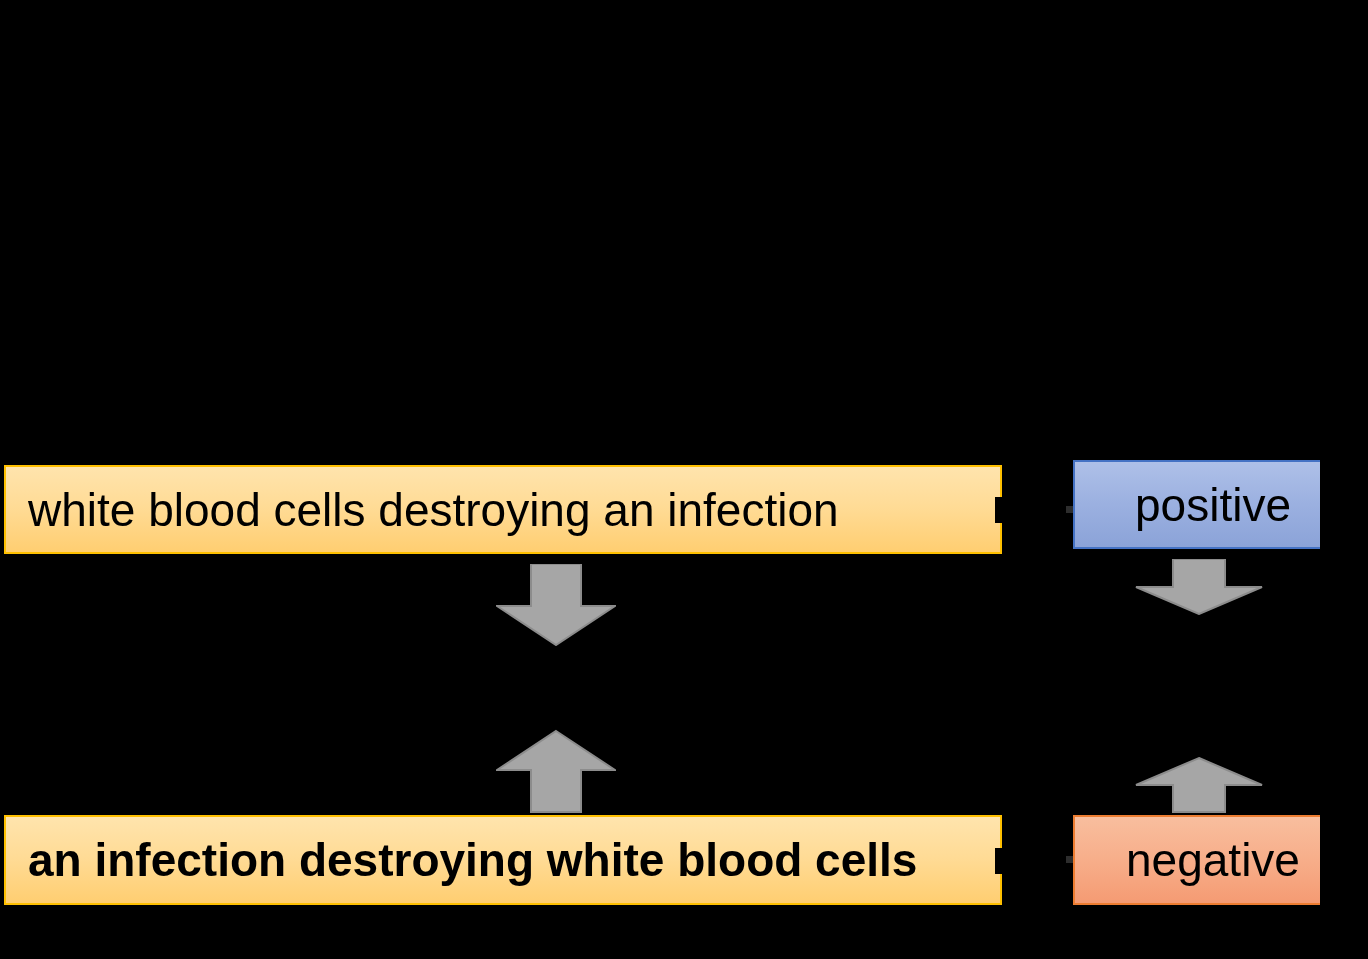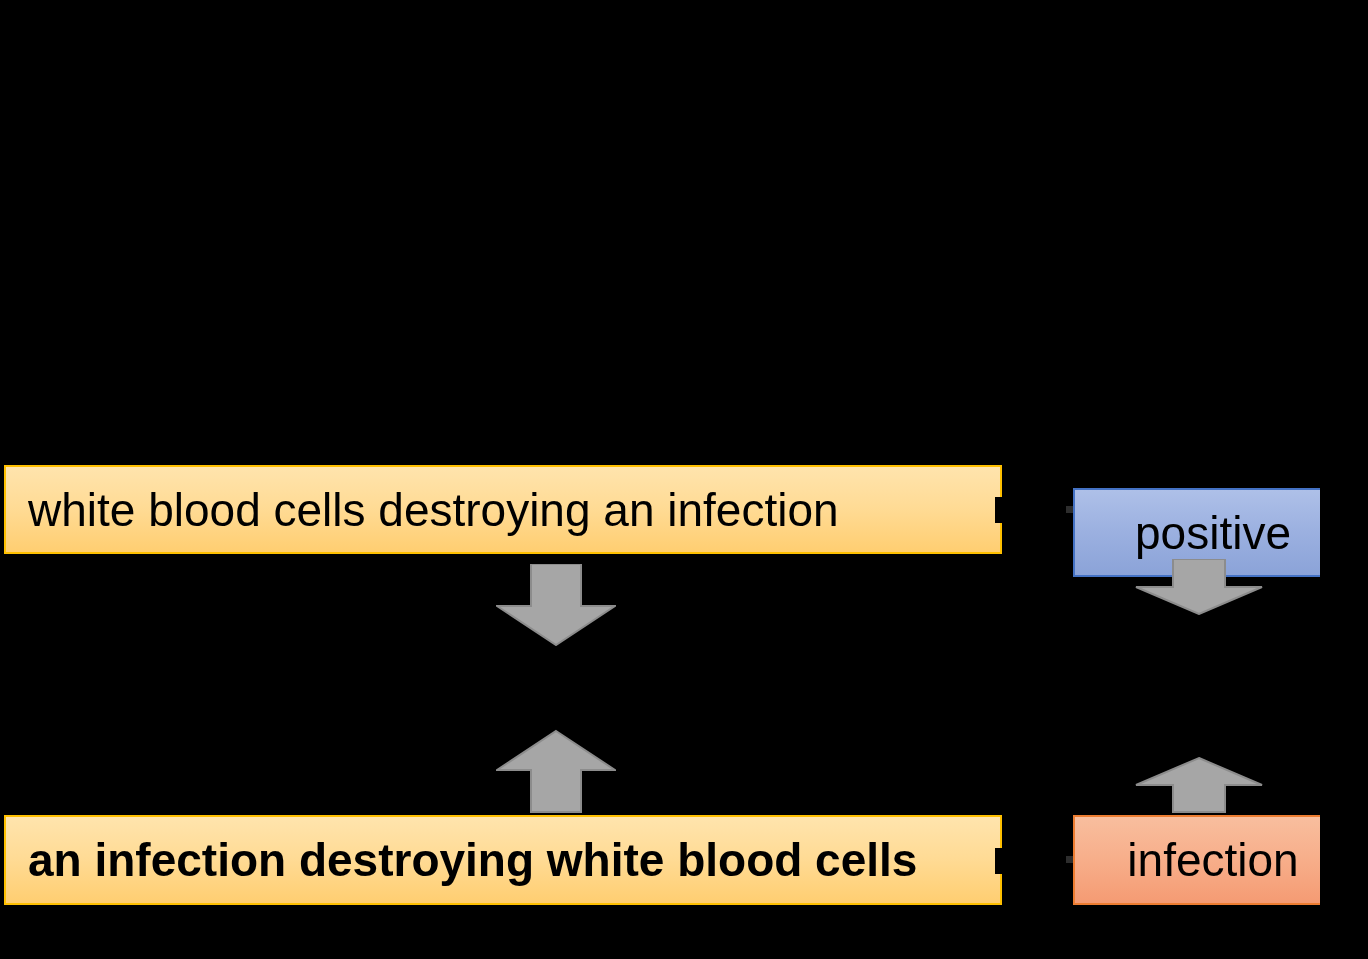--- a/index.html
+++ b/index.html
@@ -44,21 +44,21 @@
   }
   #sentence-positive { top: 465px; height: 89px; }
   #sentence-negative { top: 815px; height: 90px; font-weight: bold; }
 
   
   .node--label {
     left: 1073px;
     width: 280px;
   }
   #label-positive {
-    top: 488px;
+    top: 460px;
     height: 89px;
     border: 2px solid #4472C4;
     background: linear-gradient(180deg, #AEC0E8 0%, #9BB0E0 50%, #8BA3D8 100%);
   }
   #label-negative {
     top: 815px;
     height: 90px;
     border: 2px solid #ED7D31;
     background: linear-gradient(180deg, #F8BE9E 0%, #F7AE8A 50%, #F59B73 100%);
   }
@@ -129,16 +129,16 @@
 
   <div class="node node--sentence" id="sentence-negative">
     <span>an infection destroying white blood cells</span>
   </div>
 
   <div class="edge-notch" id="notch-negative"></div>
 
   <div class="connector-stub" id="stub-negative"></div>
 
   <div class="node node--label" id="label-negative">
-    <span>infection</span>
+    <span>negative</span>
   </div>
 
 </div>
 
 </body></html>

